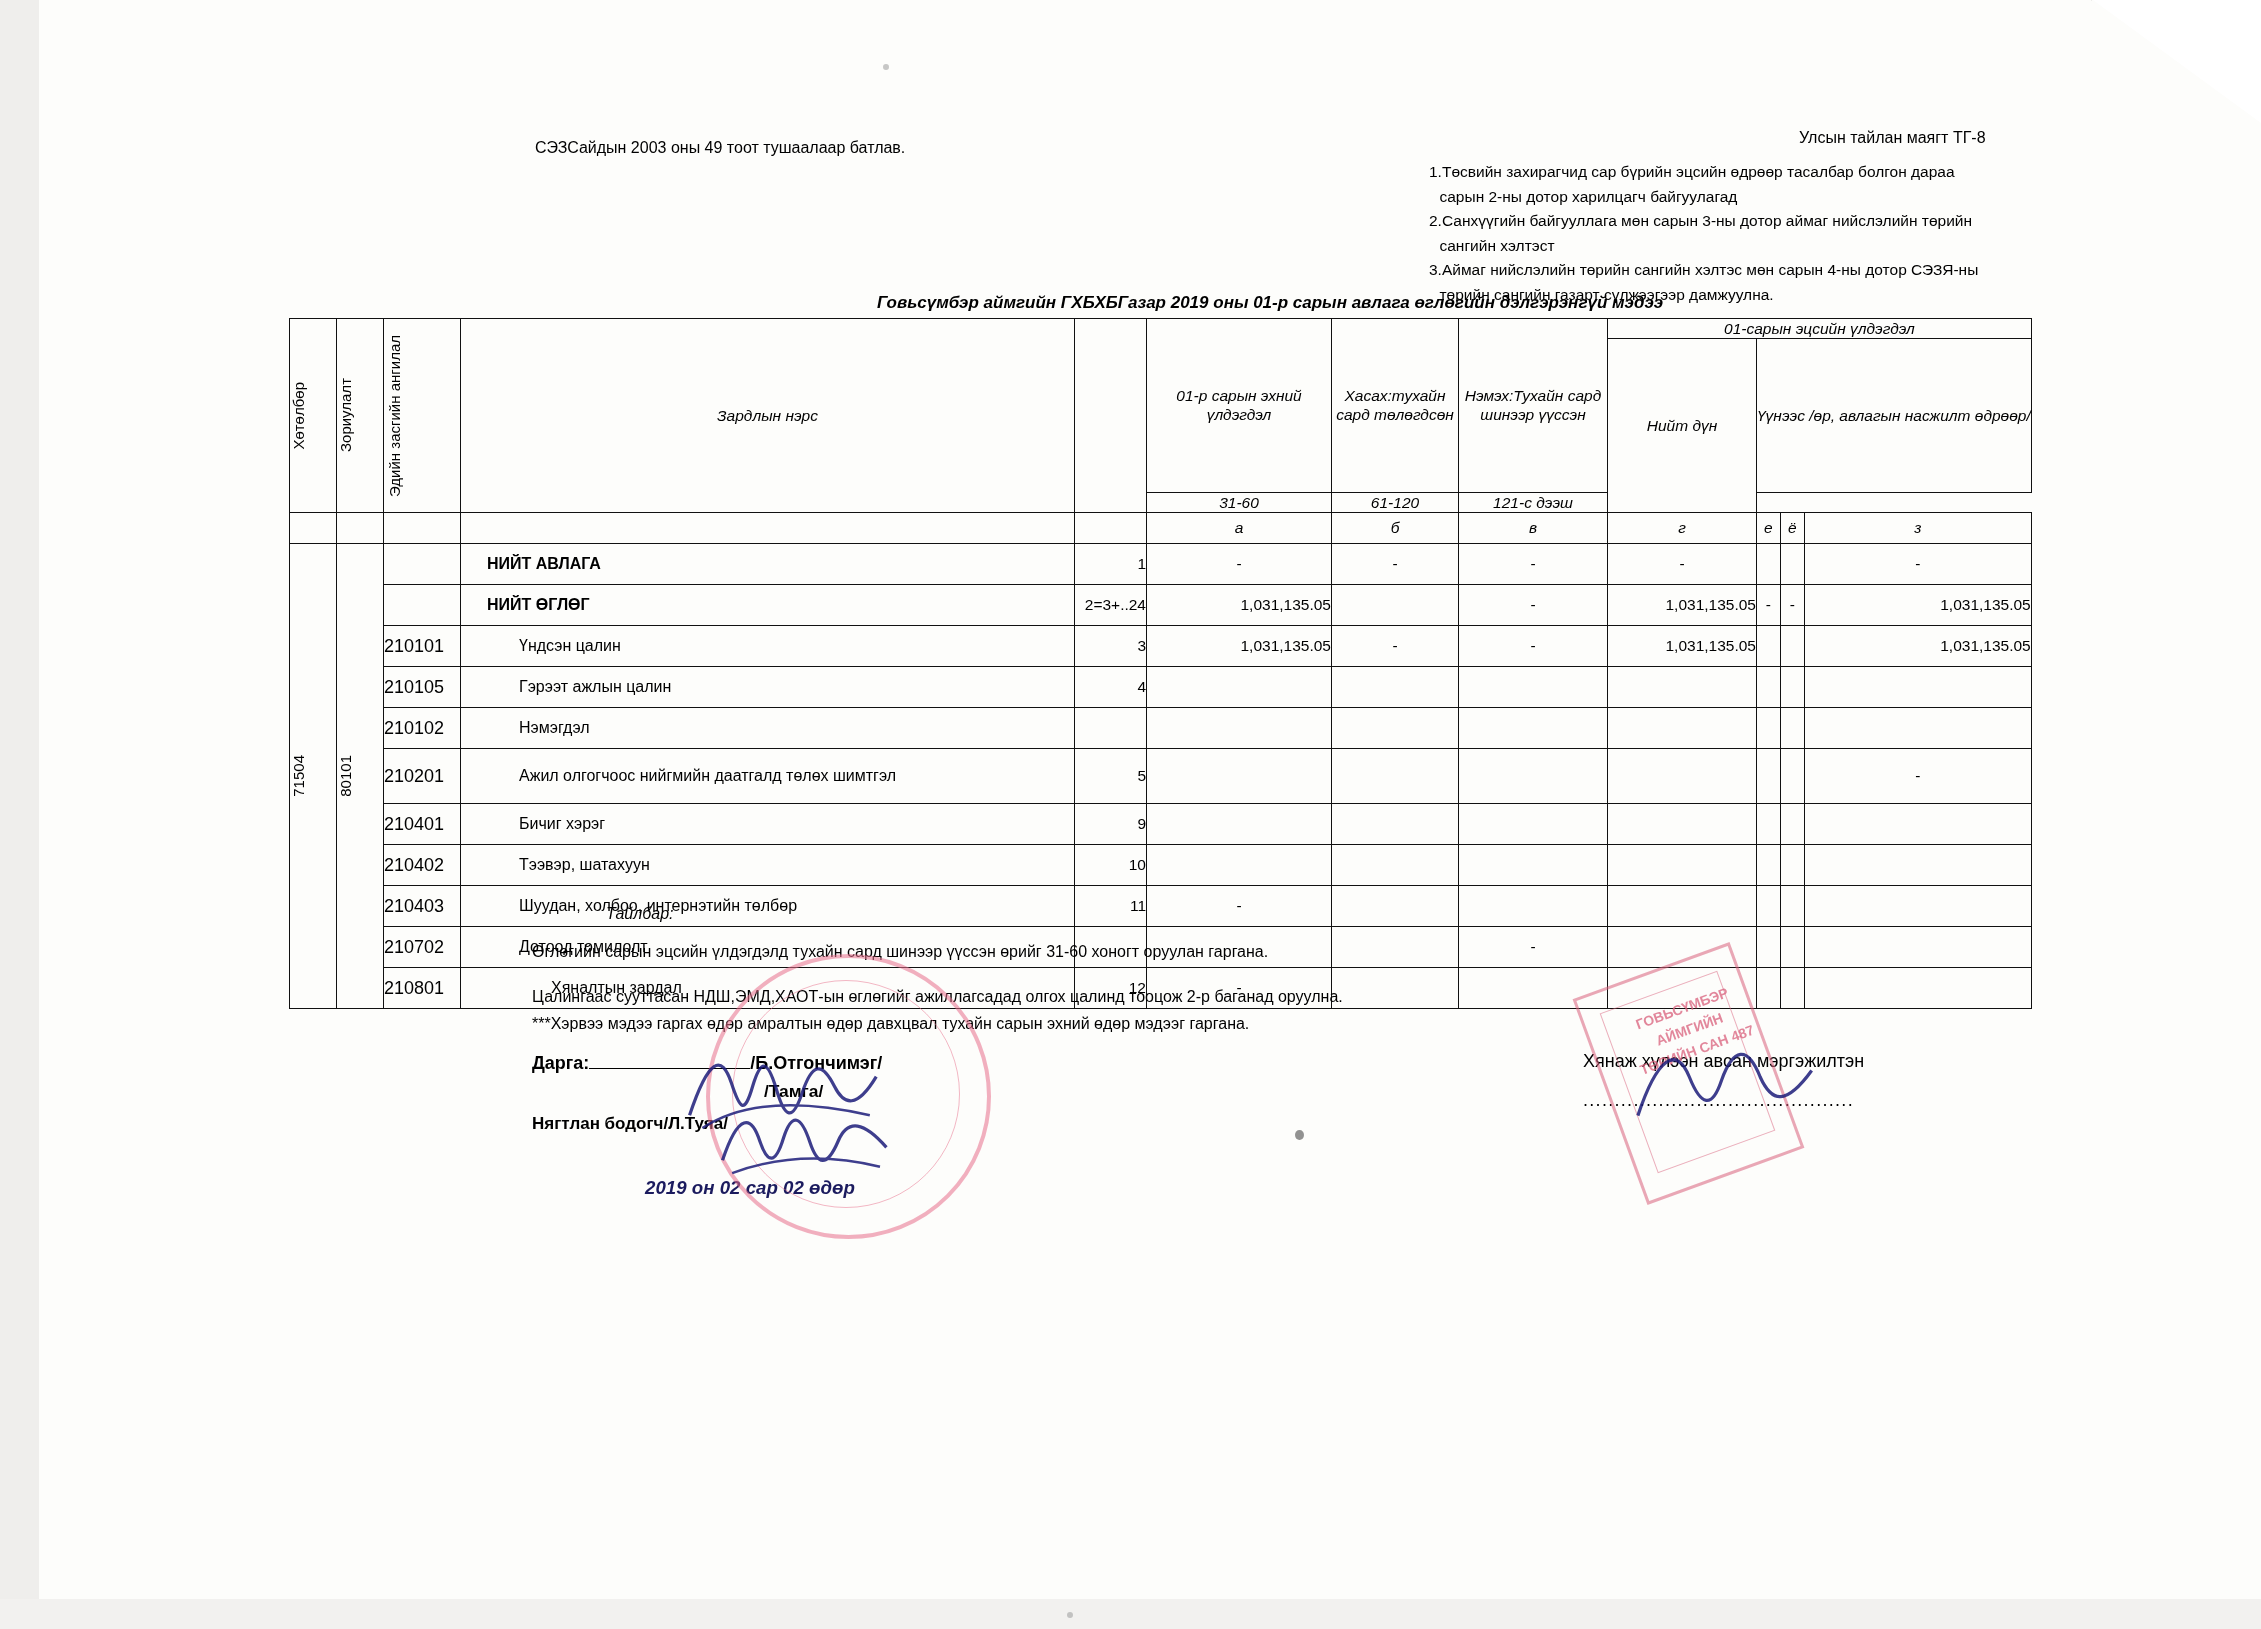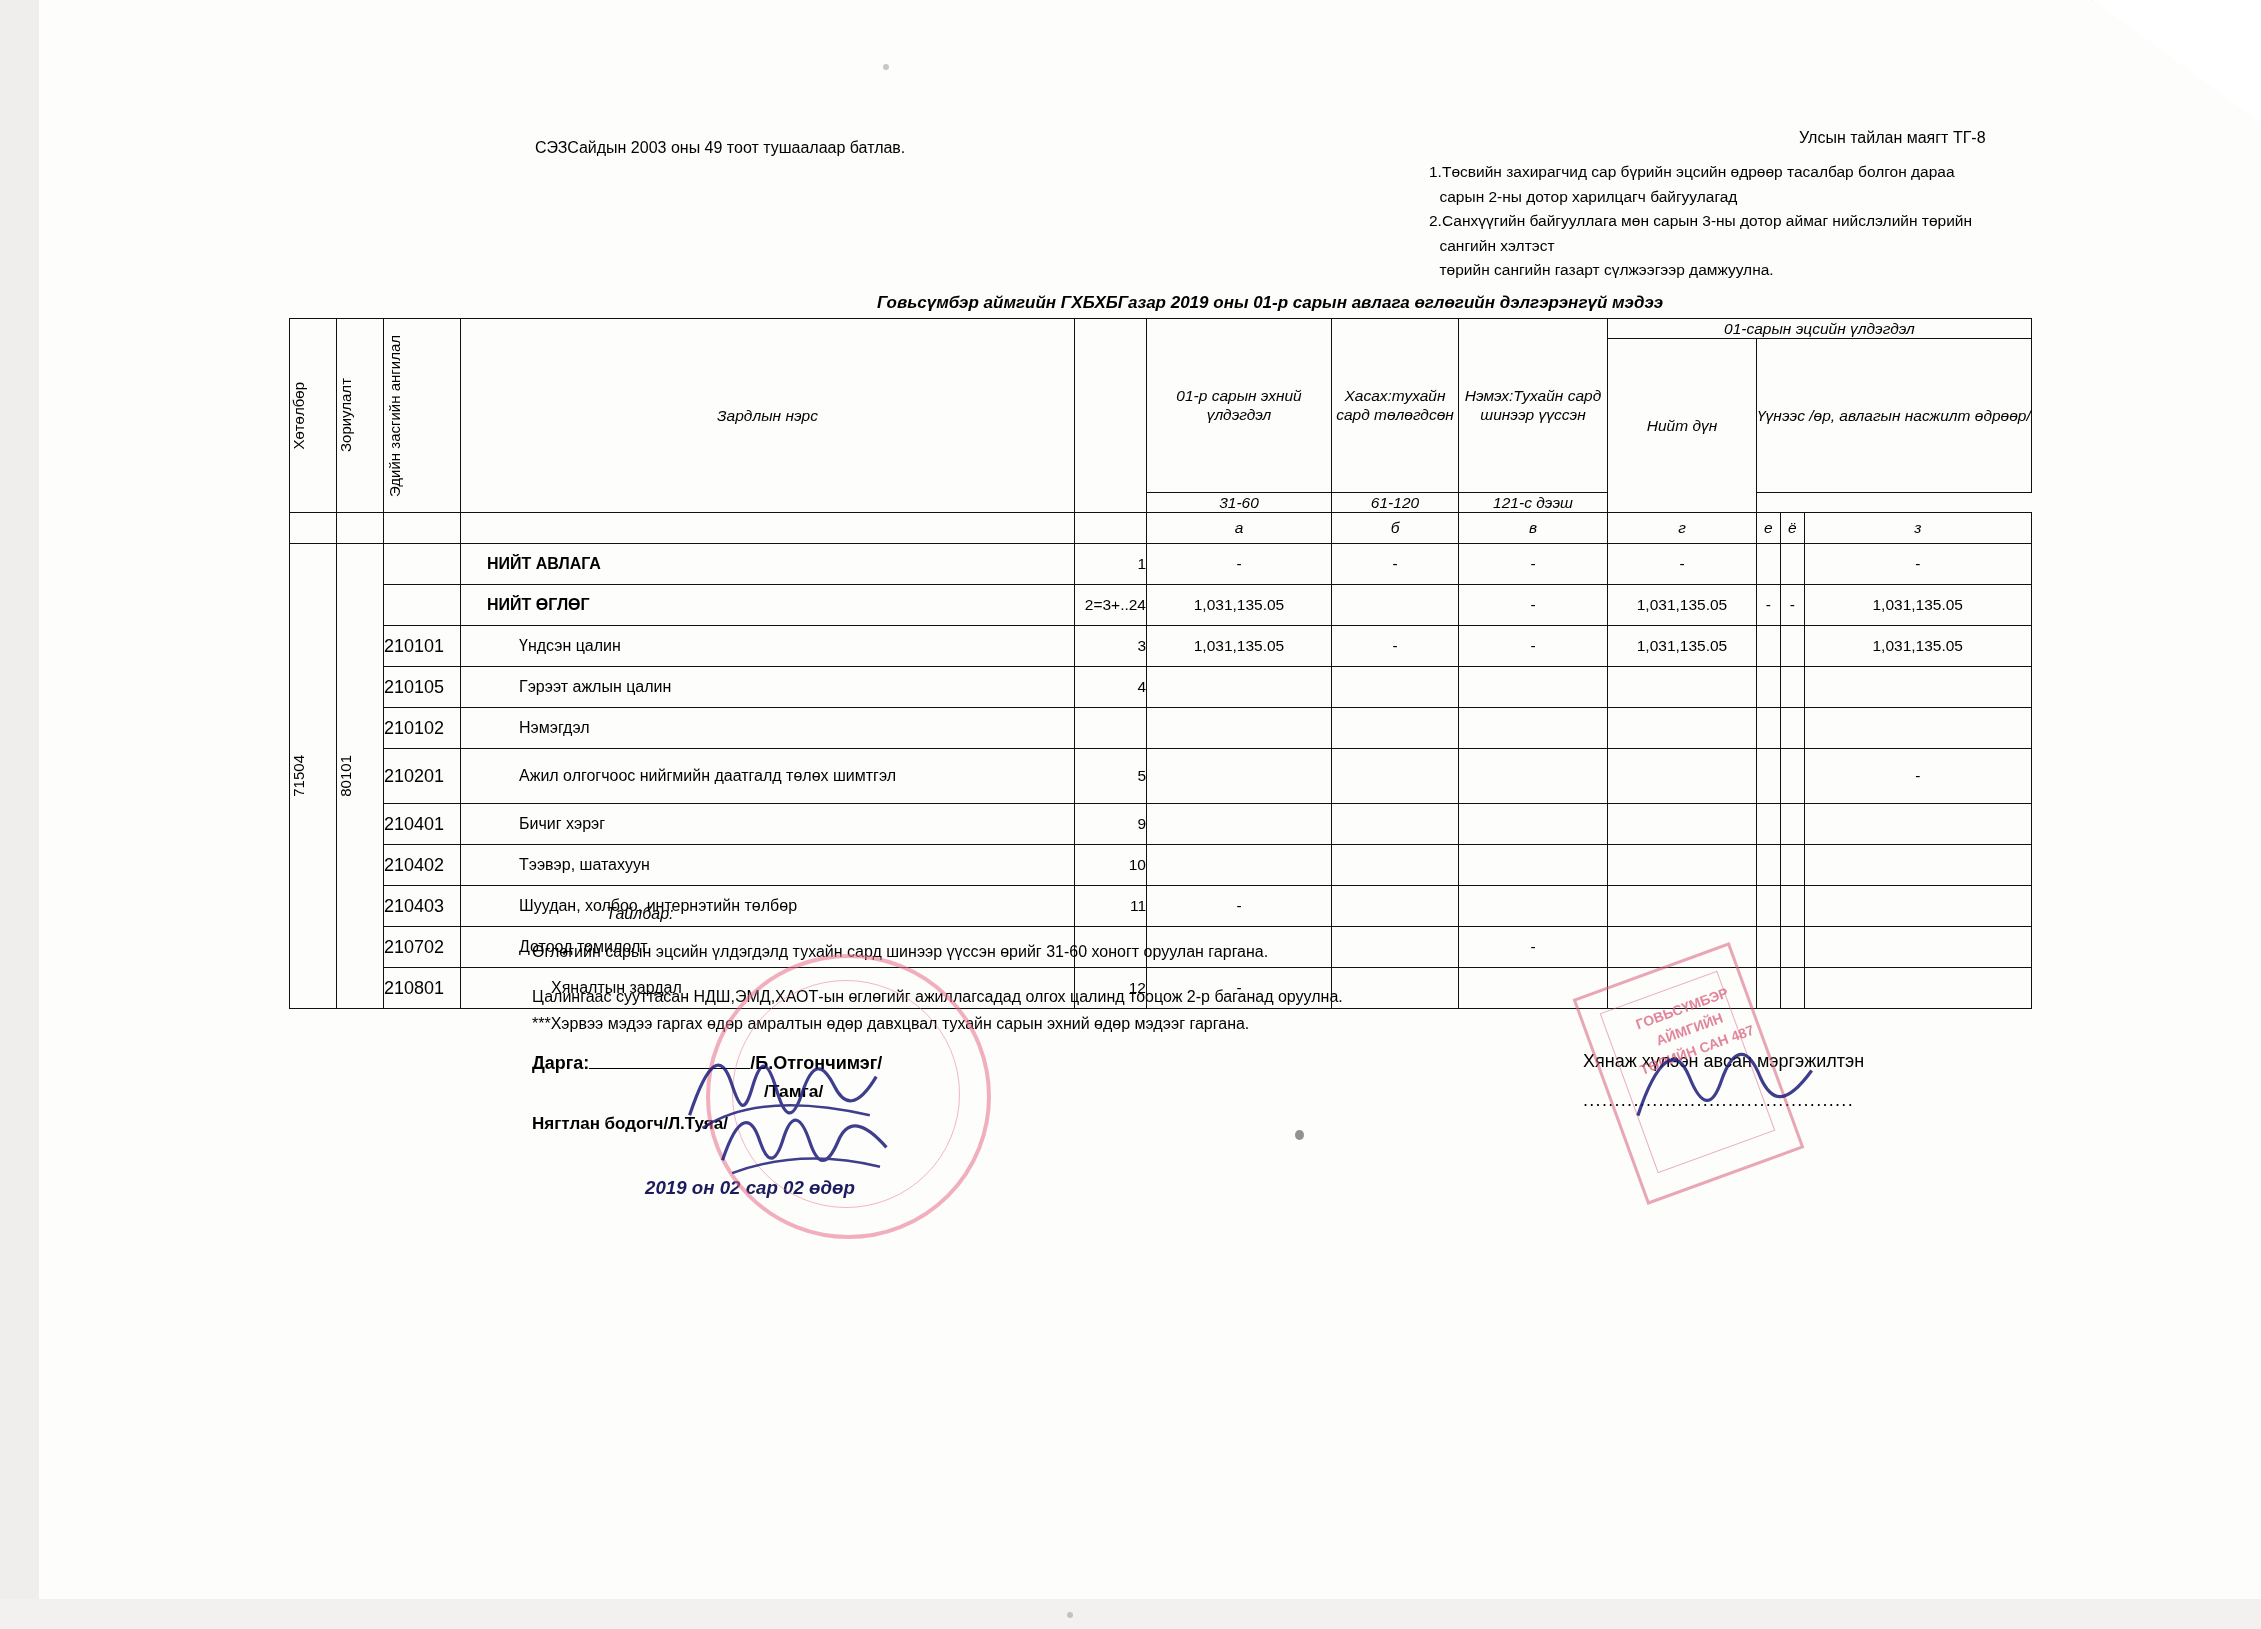--- a/index.html
+++ b/index.html
@@ -124,21 +124,21 @@
     font-size: 16px;
   }
   .row-name.ind { padding-left: 58px; }
   .row-name.bold { font-weight: bold; padding-left: 26px; }
   .code {
     text-align: left;
     font-size: 18px;
     width: 76px;
   }
   .num {
-    text-align: center;
+    text-align: right;
     padding-right: 10.3px;
     font-size: 15.5px;
   }
   .numc {
     text-align: center;
     font-size: 15.5px;
   }
   .colnum {
     text-align: right;
     padding-right: 9px;
@@ -275,20 +275,21 @@
   <div class="speck" style="left:1067px;top:1612px;width:6.4px;height:6.4px;"></div>
 
   <div class="hdr-left">СЭЗСайдын 2003 оны 49 тоот тушаалаар батлав.</div>
   <div class="hdr-right-title">Улсын тайлан маягт ТГ-8</div>
 
   <div class="hdr-notes">
     <div class="ind">1.Төсвийн захирагчид сар бүрийн эцсийн өдрөөр тасалбар болгон дараа</div>
     <div class="ind2">сарын 2-ны дотор харилцагч байгуулагад</div>
     <div class="ind">2.Санхүүгийн байгууллага мөн сарын 3-ны дотор аймаг нийслэлийн төрийн</div>
     <div class="ind2">сангийн хэлтэст</div>
+    <div class="ind">3.Аймаг нийслэлийн төрийн сангийн хэлтэс мөн сарын 4-ны дотор СЭЗЯ-ны</div>
     <div class="ind2">төрийн сангийн газарт сүлжээгээр дамжуулна.</div>
   </div>
 
   <div class="doc-title">Говьсүмбэр аймгийн ГХБХБГазар 2019 оны 01-р сарын авлага өглөгийн дэлгэрэнгүй мэдээ</div>
 
   <table class="main">
 
     <tbody>
         <tr>
       <td rowspan="3" class="vcell" style="width:46px;">

